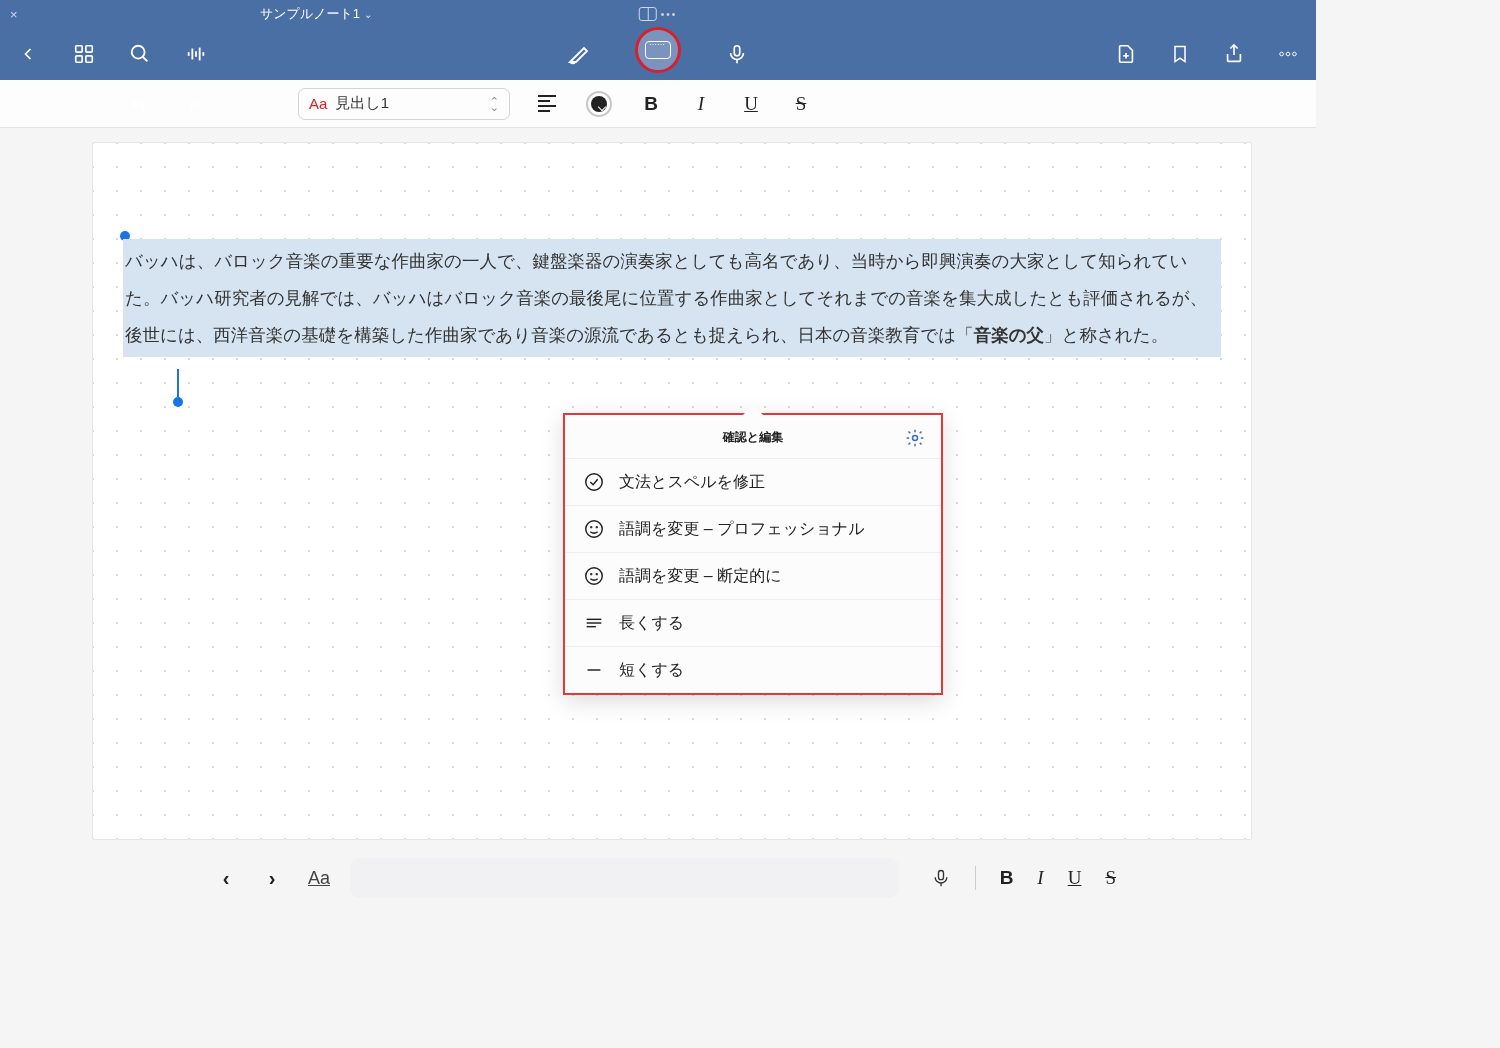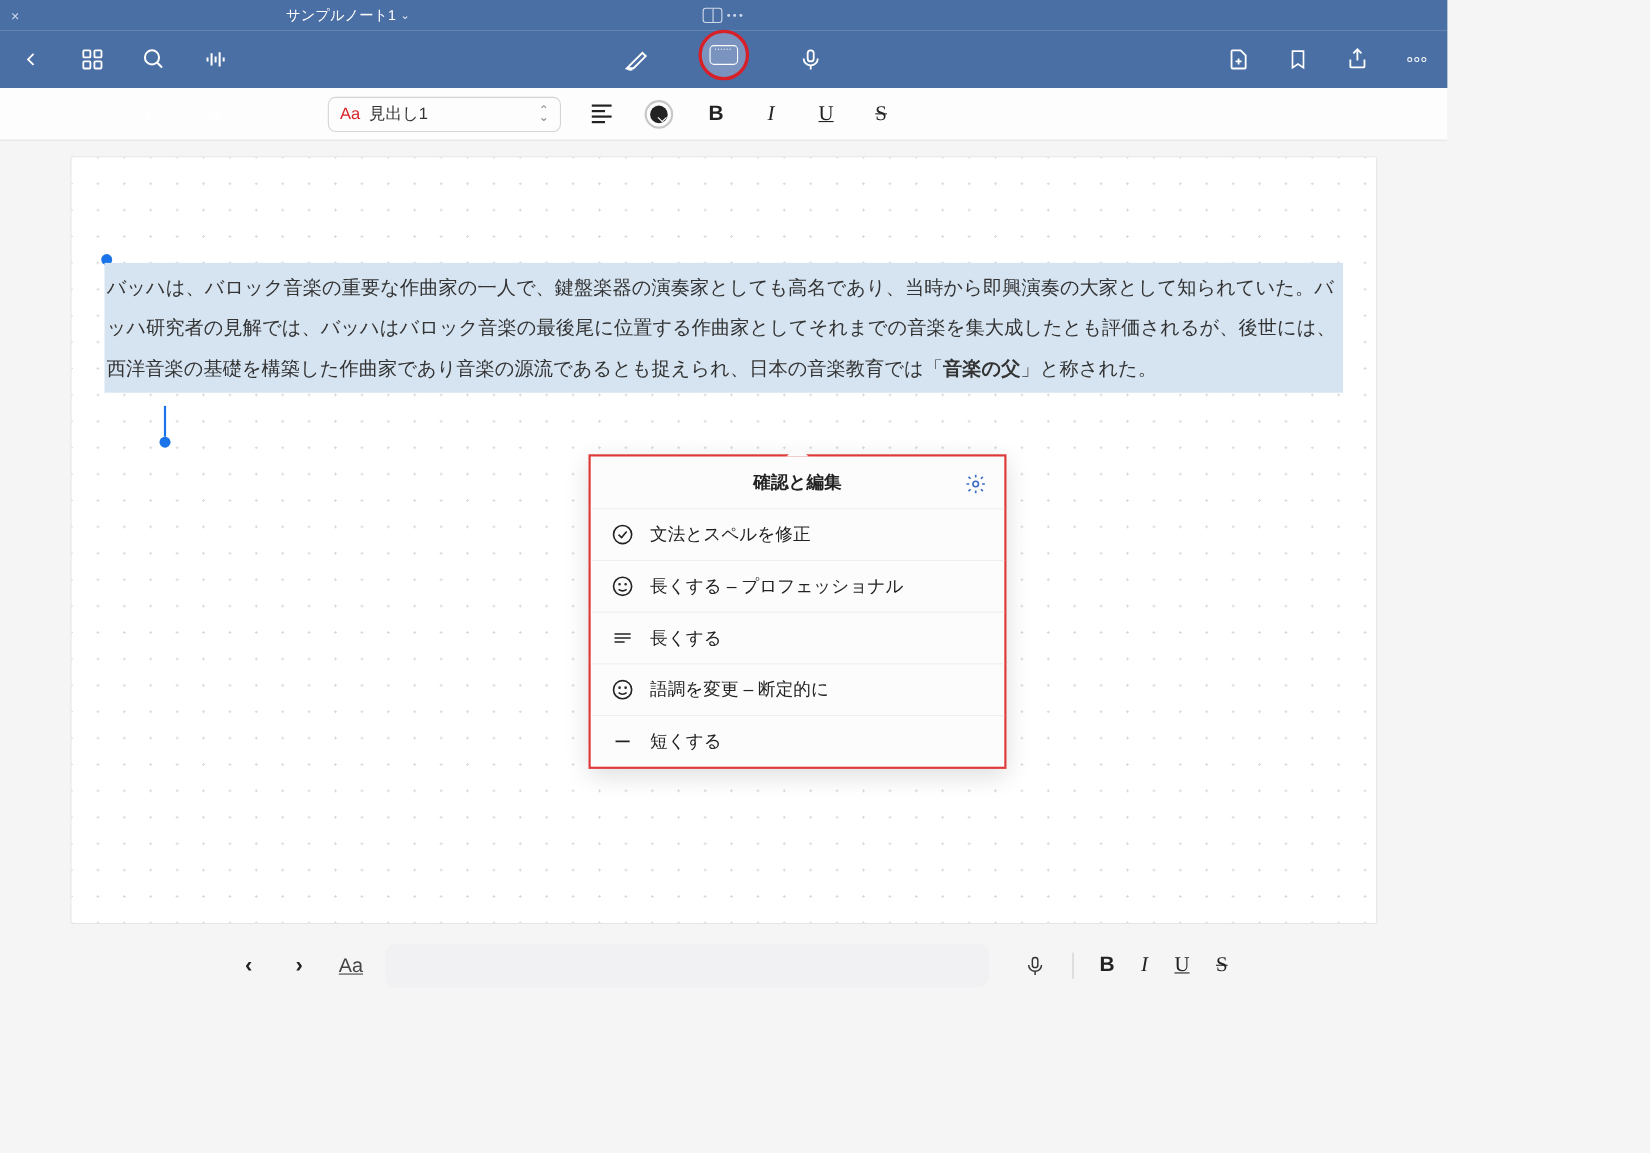--- a/index.html
+++ b/index.html
@@ -107,21 +107,21 @@
   border: 2.5px solid #c7c7c7;
   display: flex; align-items: center; justify-content: center;
 }
 .color-dot .inner { width: 16px; height: 16px; border-radius: 50%; background: #222; position: relative; }
 .color-dot .inner::after { content: ""; position: absolute; right: 2px; bottom: 2px; width: 5px; height: 5px; border-right: 1.5px solid #fff; border-bottom: 1.5px solid #fff; transform: rotate(45deg); }
 .align-lines { display: flex; flex-direction: column; gap: 3px; }
 .align-lines span { display: block; height: 2px; background: #222; }
 .align-lines span:nth-child(1){width:18px;} .align-lines span:nth-child(2){width:12px;} .align-lines span:nth-child(3){width:18px;} .align-lines span:nth-child(4){width:12px;}
 
 .canvas-wrap {
-  padding: 14px 64px 14px 64px;
+  padding: 14px 64px 14px 92px;
   height: calc(100% - 28px - 52px - 48px - 62px);
   overflow: hidden;
 }
 .page {
   width: 100%;
   height: 100%;
   background: #fff;
   border: 1px solid #e6e6e6;
   border-radius: 2px;
   padding: 24px 30px;
@@ -161,21 +161,21 @@
 .cm-pointer {
   position: absolute; top: -10px; left: 50%; transform: translateX(-50%);
   width: 0; height: 0; border-left: 10px solid transparent; border-right: 10px solid transparent;
   border-bottom: 10px solid #fcfcfc;
 }
 .cm-header {
   display: flex; align-items: center; justify-content: center;
   position: relative;
   padding: 14px 0 12px;
   border-bottom: 1px solid #eee;
-  font-size: 16px; font-weight: 600; color: #222;
+  font-size: 12px; font-weight: 600; color: #222;
 }
 .cm-gear {
   position: absolute; right: 16px;
   width: 20px; height: 20px;
 }
 .cm-item {
   display: flex; align-items: center; gap: 14px;
   padding: 12px 18px;
   font-size: 16px; color: #222;
   border-bottom: 1px solid #eee;
@@ -373,42 +373,42 @@
           </div>
           <div class="cm-item">
             <span class="mi">
               <svg width="22" height="22" viewBox="0 0 24 24">
                 <circle cx="12" cy="12" r="9"></circle>
                 <circle cx="9" cy="10" r="0.5" fill="#222"></circle>
                 <circle cx="15" cy="10" r="0.5" fill="#222"></circle>
                 <path d="M8 15 q4 3 8 0"></path>
               </svg>
             </span>
-            <span>長くする – プロフェッショナル</span>
-          </div>
-          <div class="cm-item">
-            <span class="mi">
-              <svg width="22" height="22" viewBox="0 0 24 24">
-                <line x1="4" y1="8" x2="20" y2="8"></line>
-                <line x1="4" y1="12" x2="20" y2="12"></line>
-                <line x1="4" y1="16" x2="14" y2="16"></line>
-              </svg>
-            </span>
-            <span>長くする</span>
+            <span>語調を変更 – プロフェッショナル</span>
           </div>
           <div class="cm-item">
             <span class="mi">
               <svg width="22" height="22" viewBox="0 0 24 24">
                 <circle cx="12" cy="12" r="9"></circle>
                 <circle cx="9" cy="10" r="0.5" fill="#222"></circle>
                 <circle cx="15" cy="10" r="0.5" fill="#222"></circle>
                 <path d="M8 15 q4 3 8 0"></path>
               </svg>
             </span>
             <span>語調を変更 – 断定的に</span>
+          </div>
+          <div class="cm-item">
+            <span class="mi">
+              <svg width="22" height="22" viewBox="0 0 24 24">
+                <line x1="4" y1="8" x2="20" y2="8"></line>
+                <line x1="4" y1="12" x2="20" y2="12"></line>
+                <line x1="4" y1="16" x2="14" y2="16"></line>
+              </svg>
+            </span>
+            <span>長くする</span>
           </div>
           <div class="cm-item">
             <span class="mi">
               <svg width="22" height="22" viewBox="0 0 24 24">
                 <line x1="5" y1="12" x2="19" y2="12"></line>
               </svg>
             </span>
             <span>短くする</span>
           </div>
         </div>

